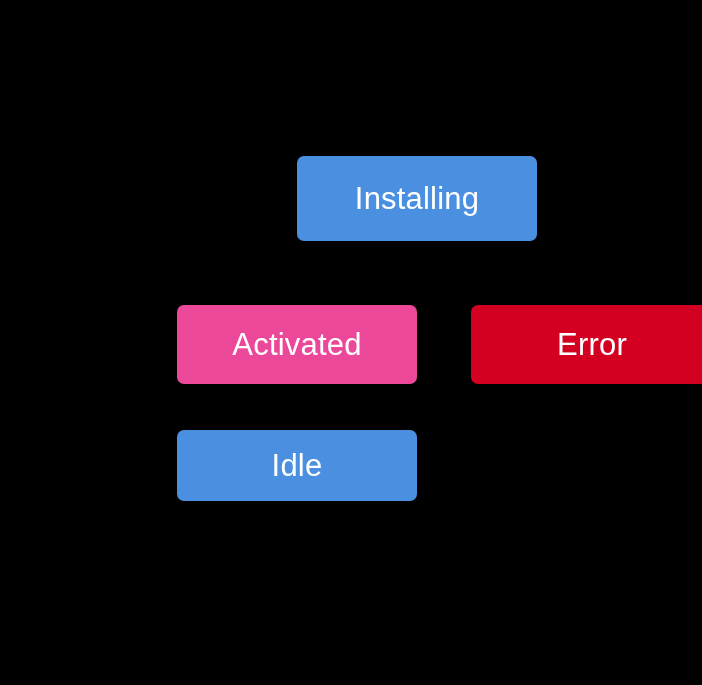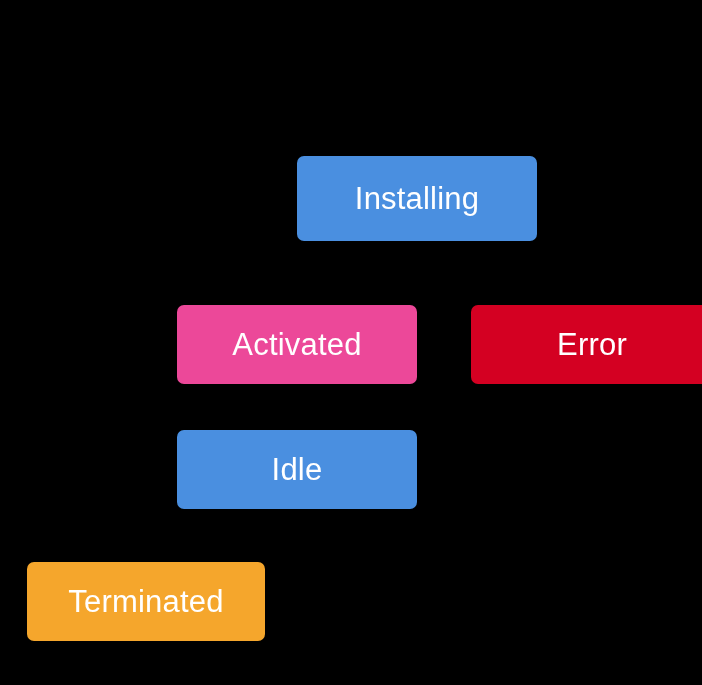--- a/index.html
+++ b/index.html
@@ -45,21 +45,21 @@
   #node-installing {
     left: 281px;  top: 156px;  width: 240px;  height: 85px;
   }
   #node-activated {
     left: 161px;  top: 305px;  width: 240px;  height: 79px;
   }
   #node-error {
     left: 455px;  top: 305px;  width: 242px;  height: 79px;
   }
   #node-idle {
-    left: 161px;  top: 430px;  width: 240px;  height: 79px;
+    left: 161px;  top: 430px;  width: 240px;  height: 71px;
   }
   #node-terminated {
     left: 11px;   top: 562px;  width: 238px;  height: 79px;
   }
   #node-fetch-message {
     left: 313px;  top: 560px;  width: 240px;  height: 108px;
   }
 </style>
 </head>
 <body style="background-color: rgb(0, 0, 0);">
@@ -75,18 +75,15 @@
   </div>
 
   <div class="node" id="node-error" style="background-color: rgb(212, 0, 34);">
     <span class="node-label">Error</span>
   </div>
 
   <div class="node" id="node-idle" style="background-color: rgb(74, 143, 224);">
     <span class="node-label">Idle</span>
   </div>
 
-  <div class="node" id="node-terminated" style="background-color: rgb(245, 166, 44);">
-    <span class="node-label">Terminated</span>
-  </div>
 
 
 </div>
 
 </body></html>

